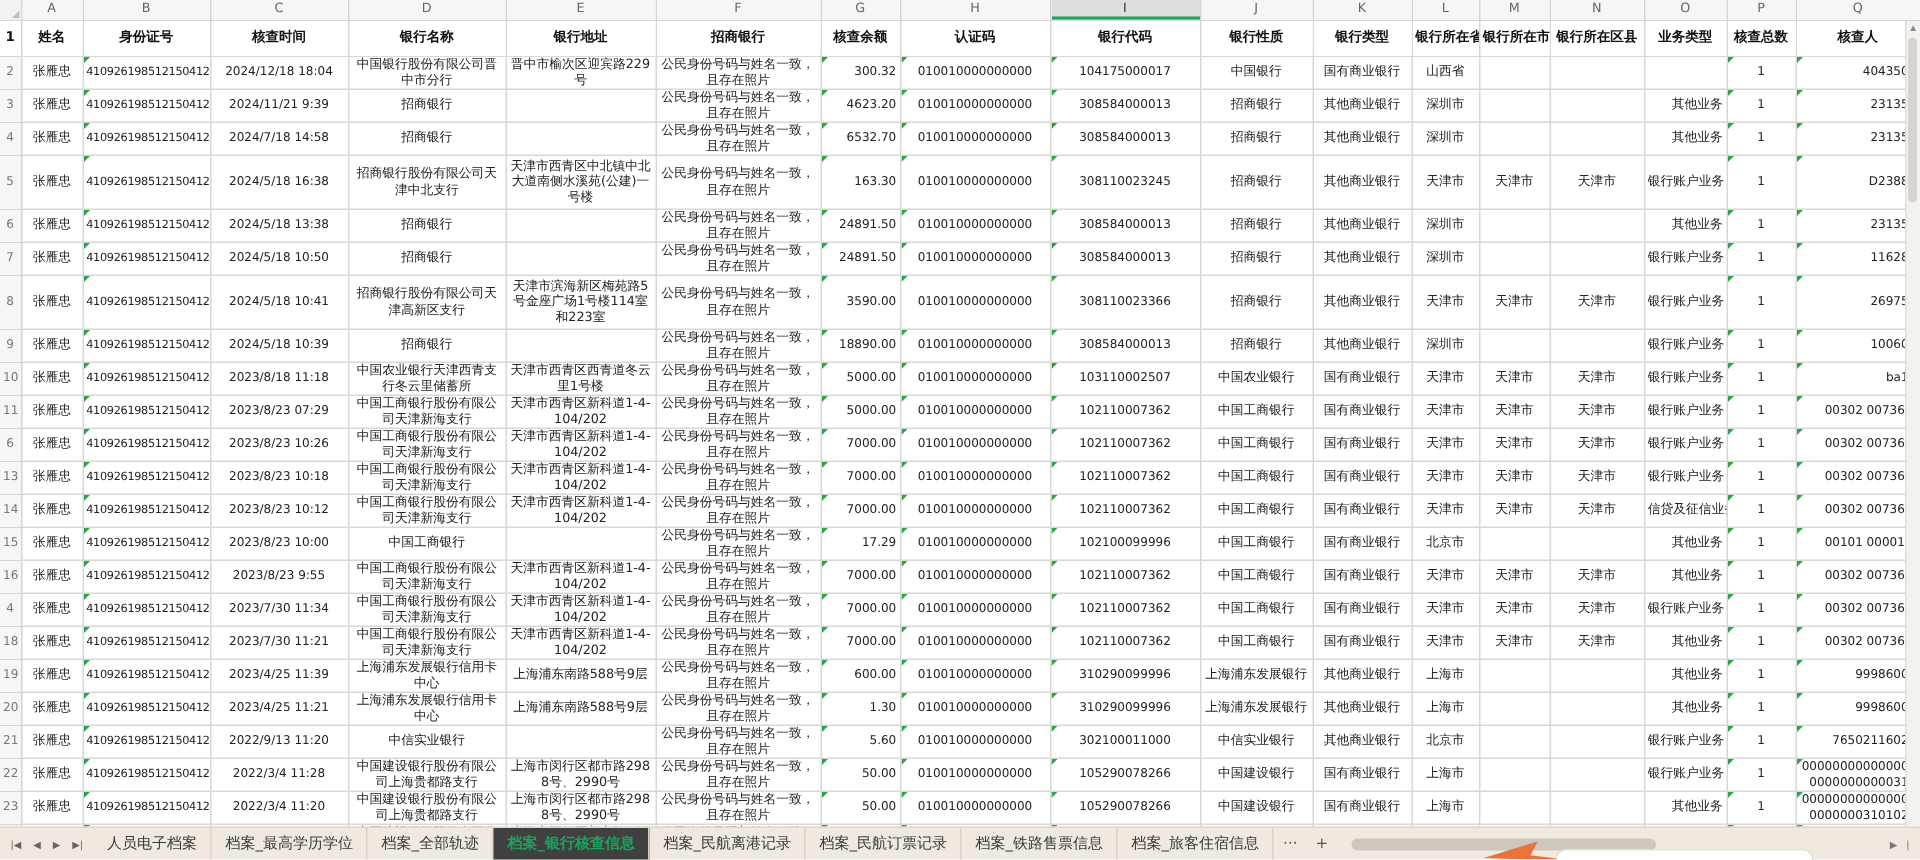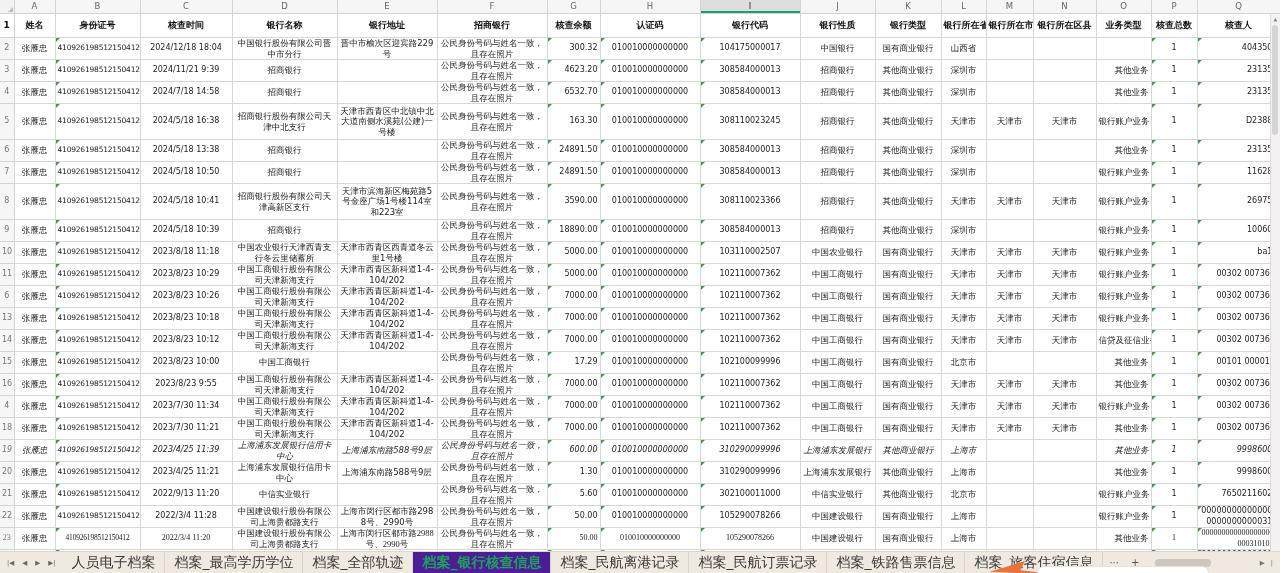--- a/index.html
+++ b/index.html
@@ -27,23 +27,23 @@
   
   .vscroll{position:absolute;right:0;top:14px;height:538px;width:9px;background:#f4f2ef;
      border-left:1px solid #ddd;z-index:5;}
   .vscroll .varrow{display:block;text-align:center;font-size:5px;color:#888;line-height:10px;}
   .vscroll .vthumb{position:absolute;top:11px;left:1px;width:6px;height:110px;background:#d7d4cf;border-radius:3px;}
   
   .tabbar{position:absolute;left:0;bottom:0;width:1280px;height:21px;background:#efe9e0;
      display:flex;align-items:center;z-index:6;border-top:1px solid #ddd6cc;}
   .navbtns{display:flex;align-items:center;padding:0 3px;}
   .navbtn{font-size:6.5px;color:#666;padding:0 4px;cursor:default;}
-  .tab{padding:0 9px;height:21px;line-height:21px;font-size:14px;color:#3a3a3a;
+  .tab{padding:0 9px;height:21px;line-height:21px;font-size:10px;color:#3a3a3a;
      border-right:1px solid #d9d2c8;white-space:nowrap;}
-  .tab.active{background:#4c1d95;color:#1ea15f;font-weight:bold;}
+  .tab.active{background:#404040;color:#1ea15f;font-weight:bold;}
   .morebtn,.addbtn{color:#555;padding:0 6px;font-size:10px;line-height:21px;}
   .hscroll{flex:1;height:8px;margin:0 8px;border-radius:4px;position:relative;}
   .hthumb{position:absolute;left:2px;top:0;height:8px;width:58%;background:#cdc7bd;border-radius:4px;}
   .rbtns{display:flex;align-items:center;padding-right:4px;}
   .rbtn{font-size:6.5px;color:#777;padding:0 3px;}
   
   .annot{position:absolute;left:985px;top:558px;width:290px;height:15px;z-index:7;pointer-events:none;}
   .annot svg{position:absolute;left:0;top:0;}
   .annot .pill{position:absolute;left:52px;top:8px;width:170px;height:14px;background:#fff;
      border:1px solid #e7e2da;border-radius:7px;}
@@ -291,21 +291,21 @@
           <td class="ac">天津市</td>
           <td class="ac">天津市</td>
           <td class="ar">银行账户业务</td>
           <td class="ac fs-num tri">1</td>
           <td class="ar fs-num brk tri">ba18</td>
         </tr>
         <tr style="height: 22px;">
           <td class="rownum">11</td>
           <td class="ac">张雁忠</td>
           <td class="ac fs-id tri">410926198512150412</td>
-          <td class="ac fs-num">2023/8/23 10:29</td>
+          <td class="ac fs-num">2023/8/23 07:29</td>
           <td class="ac wrap">中国工商银行股份有限公司天津新海支行</td>
           <td class="ac wrap">天津市西青区新科道1-4-104/202</td>
           <td class="ac wrap">公民身份号码与姓名一致，且存在照片</td>
           <td class="ar fs-num tri">5000.00</td>
           <td class="ac fs-num tri">010010000000000</td>
           <td class="ac fs-num tri">102110007362</td>
           <td class="ac">中国工商银行</td>
           <td class="ac">国有商业银行</td>
           <td class="ac">天津市</td>
           <td class="ac">天津市</td>
@@ -447,21 +447,21 @@
           <td class="ac fs-num tri">102110007362</td>
           <td class="ac">中国工商银行</td>
           <td class="ac">国有商业银行</td>
           <td class="ac">天津市</td>
           <td class="ac">天津市</td>
           <td class="ac">天津市</td>
           <td class="ar">其他业务</td>
           <td class="ac fs-num tri">1</td>
           <td class="ar fs-num brk tri">00302 00736 0</td>
         </tr>
-        <tr style="height: 22px; font-style: italic;">
+        <tr style="height: 22px;">
           <td class="rownum">19</td>
           <td class="ac">张雁忠</td>
           <td class="ac fs-id tri">410926198512150412</td>
           <td class="ac fs-num">2023/4/25 11:39</td>
           <td class="ac wrap">上海浦东发展银行信用卡中心</td>
           <td class="ac wrap">上海浦东南路588号9层</td>
           <td class="ac wrap">公民身份号码与姓名一致，且存在照片</td>
           <td class="ar fs-num tri">600.00</td>
           <td class="ac fs-num tri">010010000000000</td>
           <td class="ac fs-num tri">310290099996</td>
@@ -527,21 +527,21 @@
           <td class="ac fs-num tri">105290078266</td>
           <td class="ac">中国建设银行</td>
           <td class="ac">国有商业银行</td>
           <td class="ac">上海市</td>
           <td class="ac"></td>
           <td class="ac"></td>
           <td class="ar">银行账户业务</td>
           <td class="ac fs-num tri">1</td>
           <td class="ar fs-num brk tri">00000000000000000000000000310</td>
         </tr>
-        <tr style="height: 22px; font-family: Liberation Serif, serif;">
+        <tr style="height: 22px;">
           <td class="rownum">23</td>
           <td class="ac">张雁忠</td>
           <td class="ac fs-id tri">410926198512150412</td>
           <td class="ac fs-num">2022/3/4 11:20</td>
           <td class="ac wrap">中国建设银行股份有限公司上海贵都路支行</td>
           <td class="ac wrap">上海市闵行区都市路2988号、2990号</td>
           <td class="ac wrap">公民身份号码与姓名一致，且存在照片</td>
           <td class="ar fs-num tri">50.00</td>
           <td class="ac fs-num tri">010010000000000</td>
           <td class="ac fs-num tri">105290078266</td>

